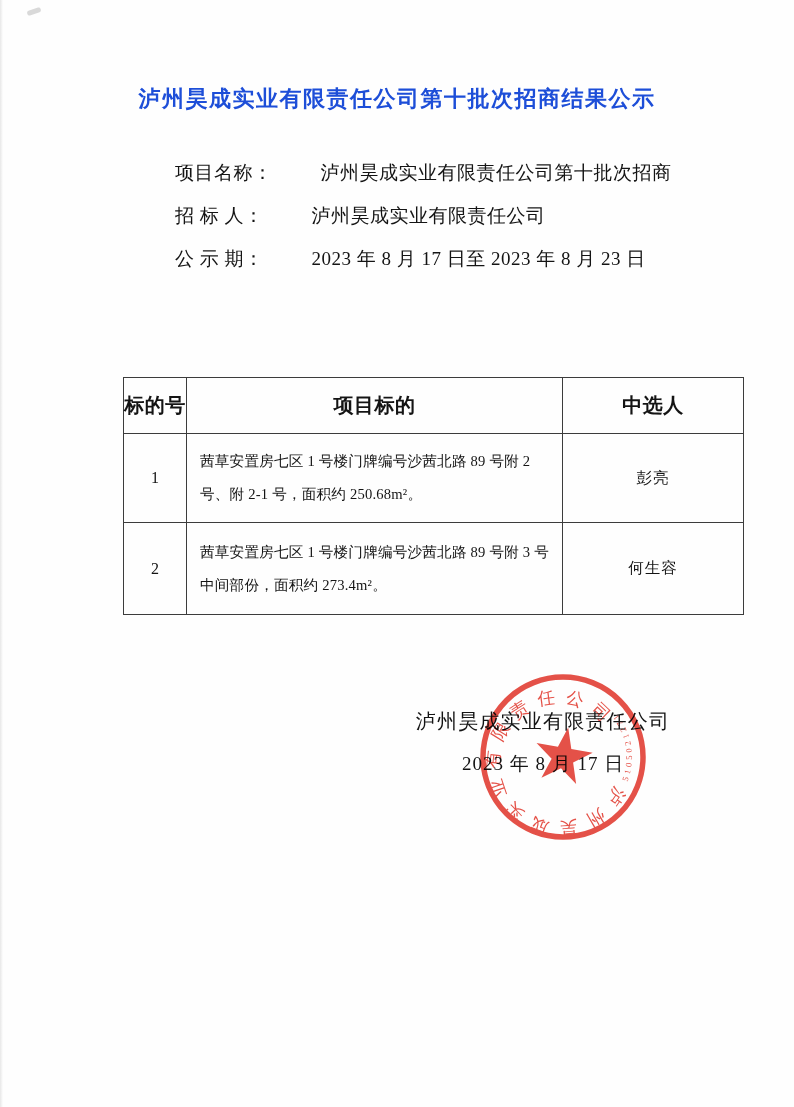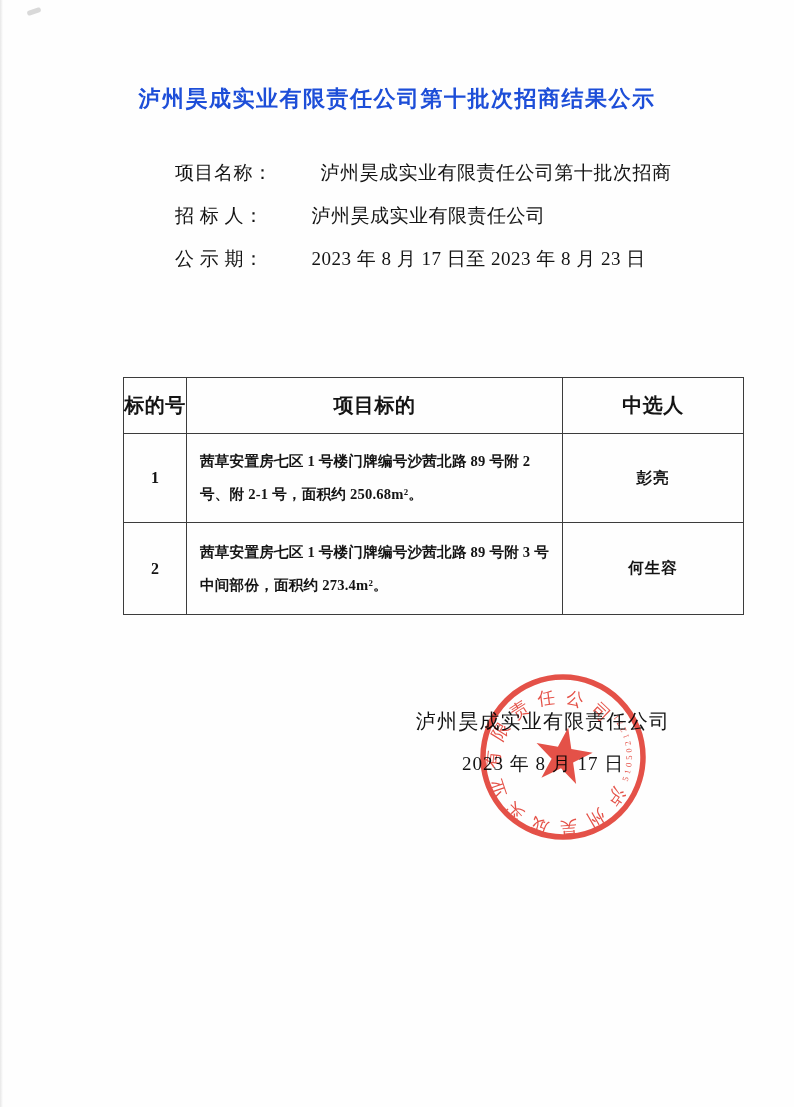--- a/index.html
+++ b/index.html
@@ -41,21 +41,20 @@
     width:620px;
     border-collapse:collapse;
     table-layout:fixed;
   }
   table.results col.c-no  { width:63px; }
   table.results col.c-sub { width:376px; }
   table.results col.c-win { width:181px; }
   table.results th, table.results td {
     border:1.6px solid #3c3c3c;
     background:transparent;
-    font-weight:bold;
   }
   table.results thead th {
     height:56px;
     font-size:20px; font-weight:bold; letter-spacing:.5px;
     text-align:center; vertical-align:middle;
   }
   td.cell-no { height:89px; text-align:center; vertical-align:middle; font-size:16px; }
   tr.row-2 td.cell-no { height:92px; }
   td.cell-subject {
     text-align:left; vertical-align:middle;

